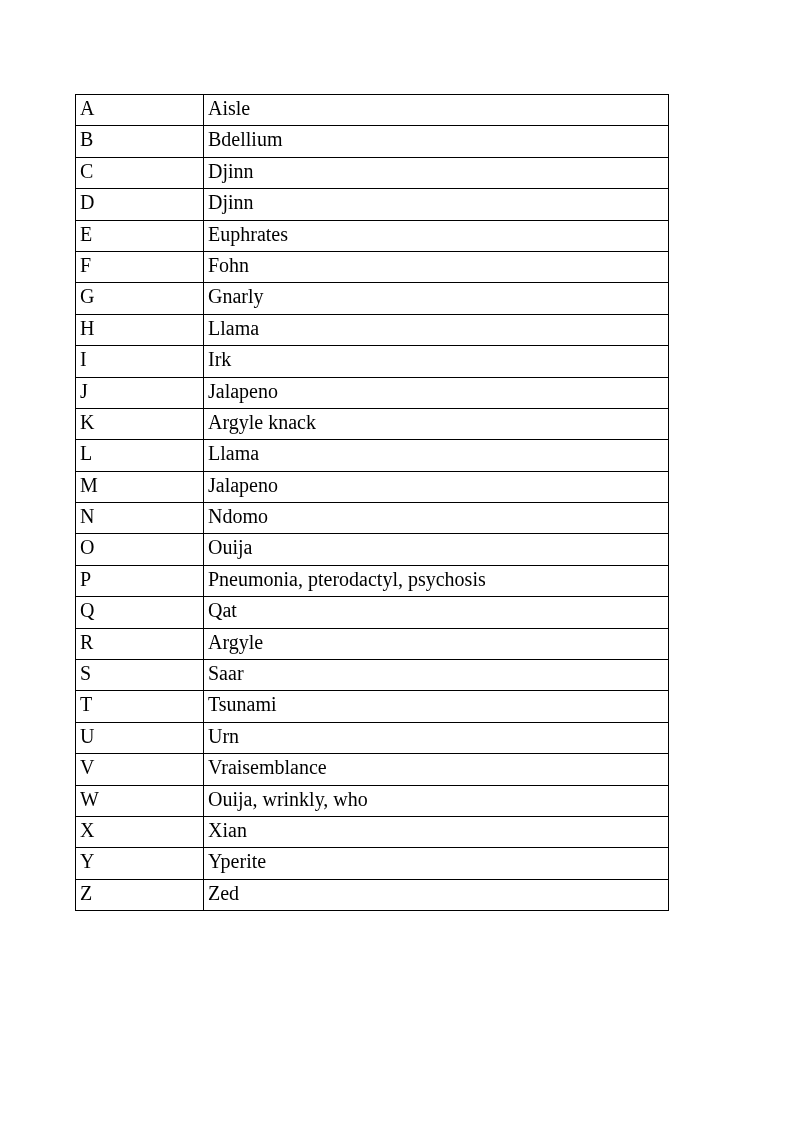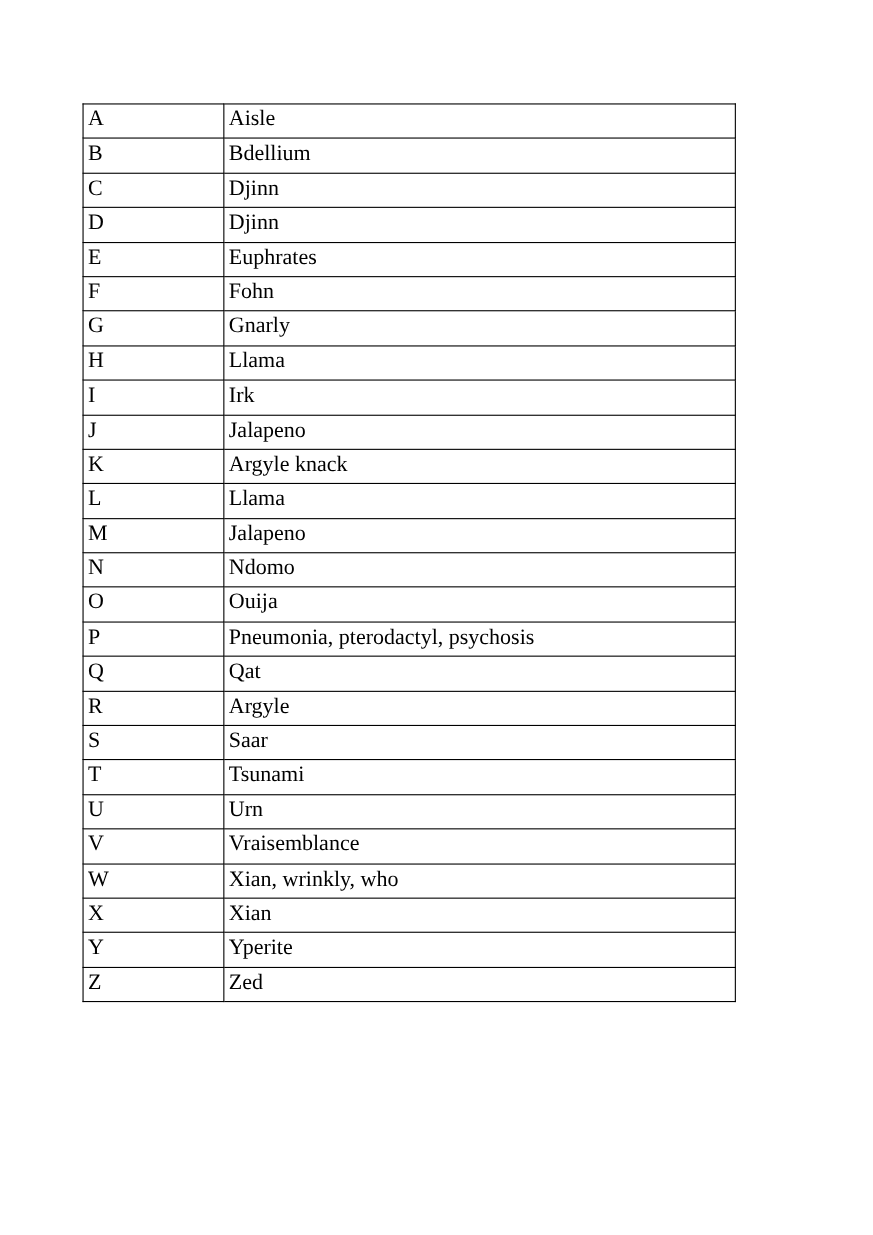--- a/index.html
+++ b/index.html
@@ -131,21 +131,21 @@
         <tr>
           <td>U</td>
           <td>Urn</td>
         </tr>
         <tr>
           <td>V</td>
           <td>Vraisemblance</td>
         </tr>
         <tr>
           <td>W</td>
-          <td>Xian, wrinkly, who</td>
+          <td>Ouija, wrinkly, who</td>
         </tr>
         <tr>
           <td>X</td>
           <td>Xian</td>
         </tr>
         <tr>
           <td>Y</td>
           <td>Yperite</td>
         </tr>
         <tr>

